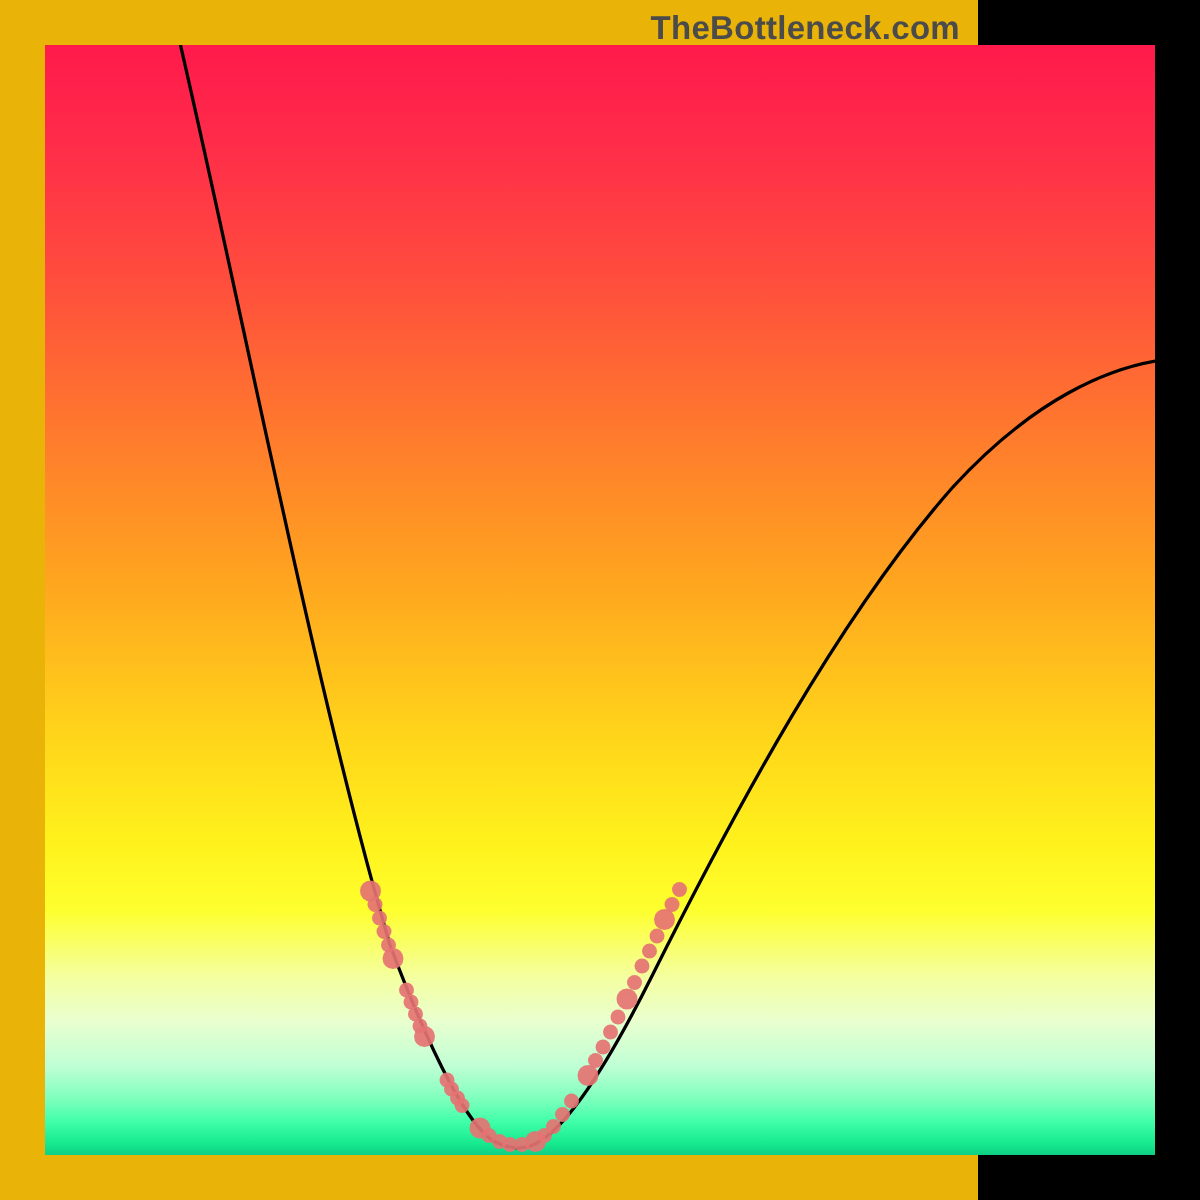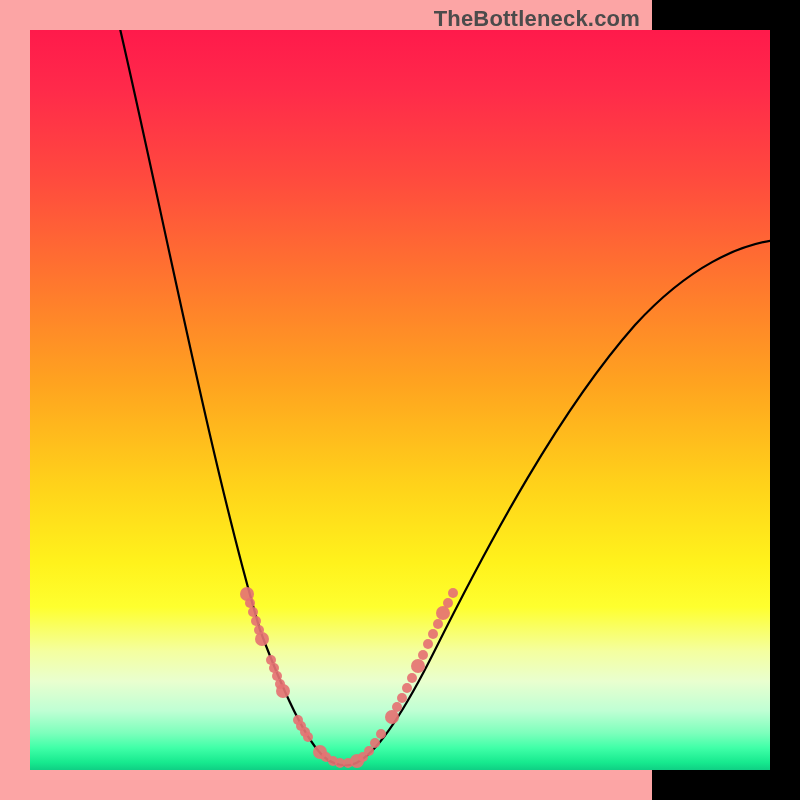--- a/index.html
+++ b/index.html
@@ -8,21 +8,21 @@
     width: 800px;
     height: 800px;
     background: #000;
     overflow: hidden;
     font-family: Arial, Helvetica, sans-serif;
   }
   .stage {
     position: absolute;
     left: 0; top: 0;
     width: 652px; height: 800px;
-    background: #fca5a5;
+    background: #eab308;
   }
   .plot {
     position: absolute;
     left: 30px;
     top: 30px;
     width: 740px;
     height: 740px;
     overflow: hidden;
   }
   .gradient {

